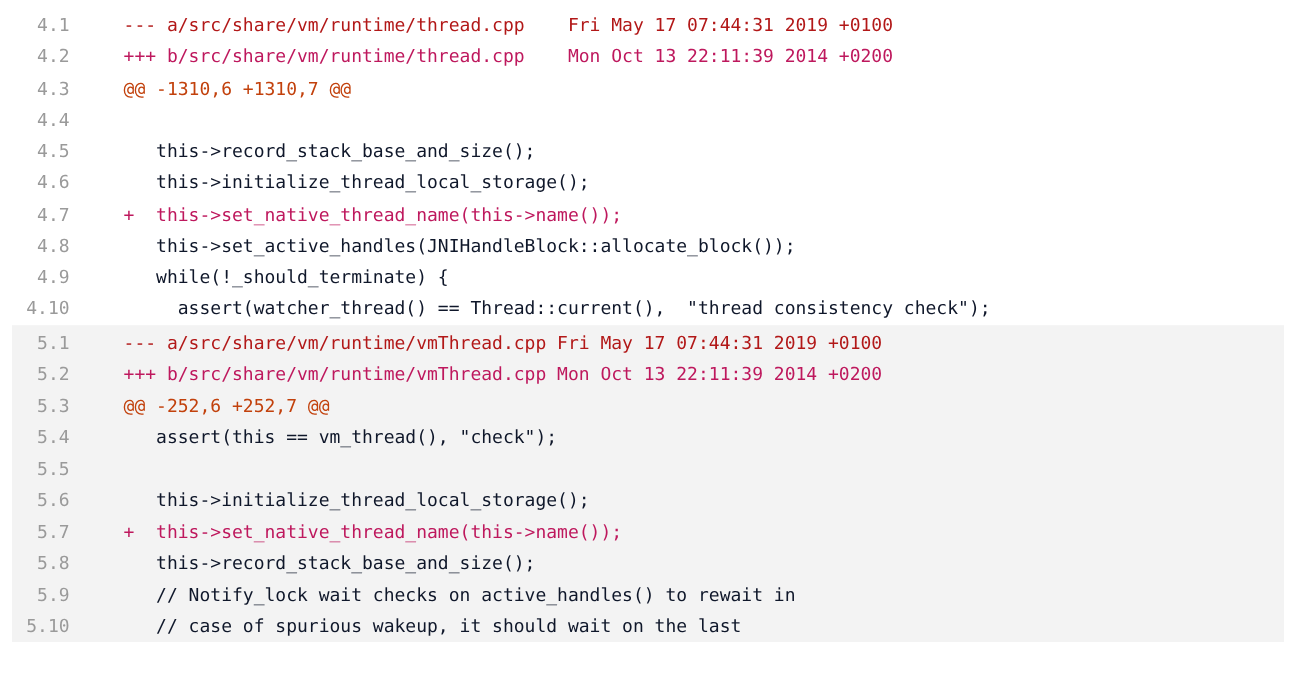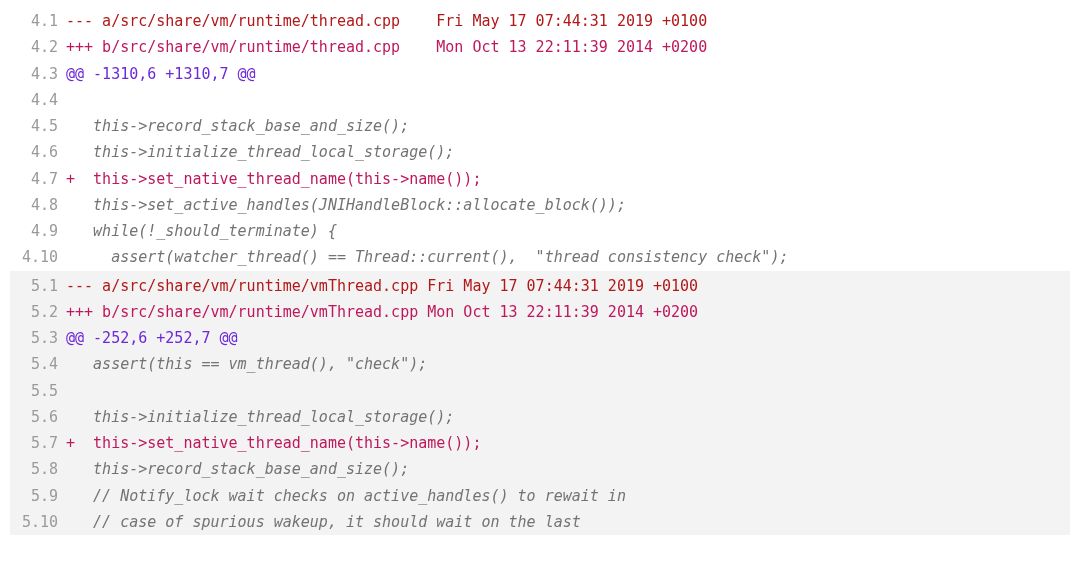--- a/index.html
+++ b/index.html
@@ -29,22 +29,23 @@
     display: inline-block;
     width: 48px;
     text-align: right;
     color: #9a9a9a;
     flex: 0 0 48px;
     padding-right: 8px;
     user-select: none;
   }
   .code {
     flex: 1 1 auto;
+    margin-left: 37px;
   }
   .minus { color: #b21818; }
   .plus  { color: #be185d; }
-  .hunk  { color: #6d28d9; }
-  .norm  { color: #737373; font-style: italic; }
+  .hunk  { color: #c2410c; }
+  .norm  { color: #0f172a; }
 </style>
 </head>
 <body>
 
 <div class="diff" id="diff-root"><div class="file-block"><div class="row"><span class="ln">4.1</span><span class="code minus">--- a/src/share/vm/runtime/thread.cpp    Fri May 17 07:44:31 2019 +0100</span></div><div class="row"><span class="ln">4.2</span><span class="code plus">+++ b/src/share/vm/runtime/thread.cpp    Mon Oct 13 22:11:39 2014 +0200</span></div><div class="row"><span class="ln">4.3</span><span class="code hunk">@@ -1310,6 +1310,7 @@</span></div><div class="row"><span class="ln">4.4</span><span class="code norm"> </span></div><div class="row"><span class="ln">4.5</span><span class="code norm">   this-&gt;record_stack_base_and_size();</span></div><div class="row"><span class="ln">4.6</span><span class="code norm">   this-&gt;initialize_thread_local_storage();</span></div><div class="row"><span class="ln">4.7</span><span class="code plus">+  this-&gt;set_native_thread_name(this-&gt;name());</span></div><div class="row"><span class="ln">4.8</span><span class="code norm">   this-&gt;set_active_handles(JNIHandleBlock::allocate_block());</span></div><div class="row"><span class="ln">4.9</span><span class="code norm">   while(!_should_terminate) {</span></div><div class="row"><span class="ln">4.10</span><span class="code norm">     assert(watcher_thread() == Thread::current(),  "thread consistency check");</span></div></div><div class="file-block alt"><div class="row"><span class="ln">5.1</span><span class="code minus">--- a/src/share/vm/runtime/vmThread.cpp Fri May 17 07:44:31 2019 +0100</span></div><div class="row"><span class="ln">5.2</span><span class="code plus">+++ b/src/share/vm/runtime/vmThread.cpp Mon Oct 13 22:11:39 2014 +0200</span></div><div class="row"><span class="ln">5.3</span><span class="code hunk">@@ -252,6 +252,7 @@</span></div><div class="row"><span class="ln">5.4</span><span class="code norm">   assert(this == vm_thread(), "check");</span></div><div class="row"><span class="ln">5.5</span><span class="code norm"> </span></div><div class="row"><span class="ln">5.6</span><span class="code norm">   this-&gt;initialize_thread_local_storage();</span></div><div class="row"><span class="ln">5.7</span><span class="code plus">+  this-&gt;set_native_thread_name(this-&gt;name());</span></div><div class="row"><span class="ln">5.8</span><span class="code norm">   this-&gt;record_stack_base_and_size();</span></div><div class="row"><span class="ln">5.9</span><span class="code norm">   // Notify_lock wait checks on active_handles() to rewait in</span></div><div class="row"><span class="ln">5.10</span><span class="code norm">   // case of spurious wakeup, it should wait on the last</span></div></div></div>
 
 </body></html>

